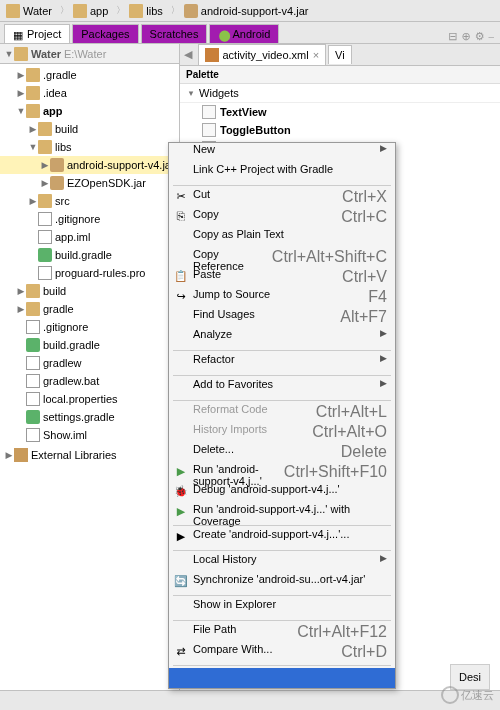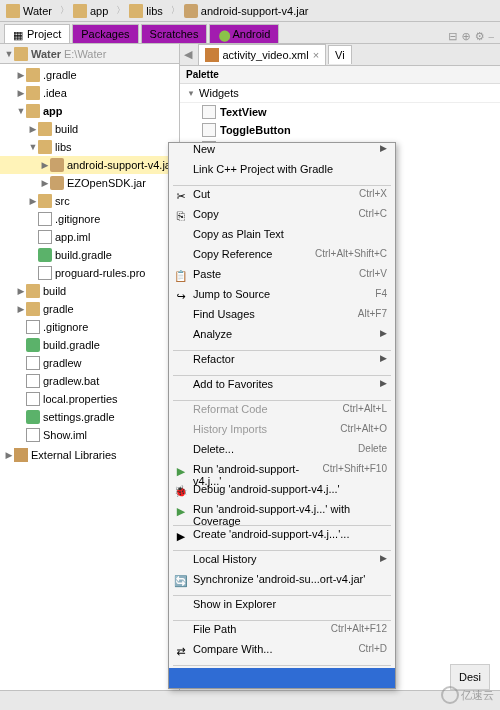--- a/index.html
+++ b/index.html
@@ -29,21 +29,21 @@
 .palette-title { padding: 3px 6px; background: #f4f4f4; border-bottom: 1px solid #ddd; font-weight: bold; font-size: 10px; }
 .widget-group { padding: 3px 6px; border-bottom: 1px solid #eee; display: flex; align-items: center; }
 .widget-item { padding: 2px 6px 2px 22px; display: flex; align-items: center; cursor: pointer; font-weight: bold; }
 .wico { width: 14px; height: 14px; margin-right: 4px; border: 1px solid #aaa; background: #f8f8f8; flex-shrink: 0; }
 .context-menu { position: absolute; left: 168px; top: 142px; width: 228px; background: #f4f4f4; border: 1px solid #999; box-shadow: 2px 2px 6px rgba(0,0,0,0.3); z-index: 100; }
 .menu-item { display: flex; height: 20px; padding: 0 8px 0 24px; position: relative; cursor: pointer; }
 .menu-item.highlighted { background: #2f6cd4; color: #fff; }
 .menu-item.disabled { color: #999; }
 .menu-sep { height: 1px; background: #ccc; margin: 2px 4px; }
 .menu-icon { position: absolute; left: 4px; width: 16px; height: 16px; display: flex; align-items: center; justify-content: center; }
-.shortcut { margin-left: auto; font-size: 10px; color: #777; }
+.shortcut { margin-left: auto; font-size: 16px; color: #777; }
 .submenu-arrow { margin-left: auto; font-size: 9px; color: #555; }
 .bottom-tabs { position: absolute; bottom: 20px; right: 10px; display: flex; background: #eee; border: 1px solid #ccc; }
 .btab { padding: 6px 8px; }
 .watermark { position: absolute; right: 6px; bottom: 6px; opacity: 0.5; display: flex; align-items: center; gap: 2px; font-size: 11px; color: #555; }
 .watermark .logo { width: 18px; height: 18px; border: 2px solid #888; border-radius: 50%; position: relative; }
 .footer { position: absolute; bottom: 0; left: 0; right: 0; height: 20px; background: #e8e8e8; border-top: 1px solid #c0c0c0; }
 
 .ic-folder { background: #d9b36c; border-radius: 1px; }
 .ic-file { background: #fff; border: 1px solid #999; }
 .ic-jar { background: #c9a26b; border-radius: 2px; }

